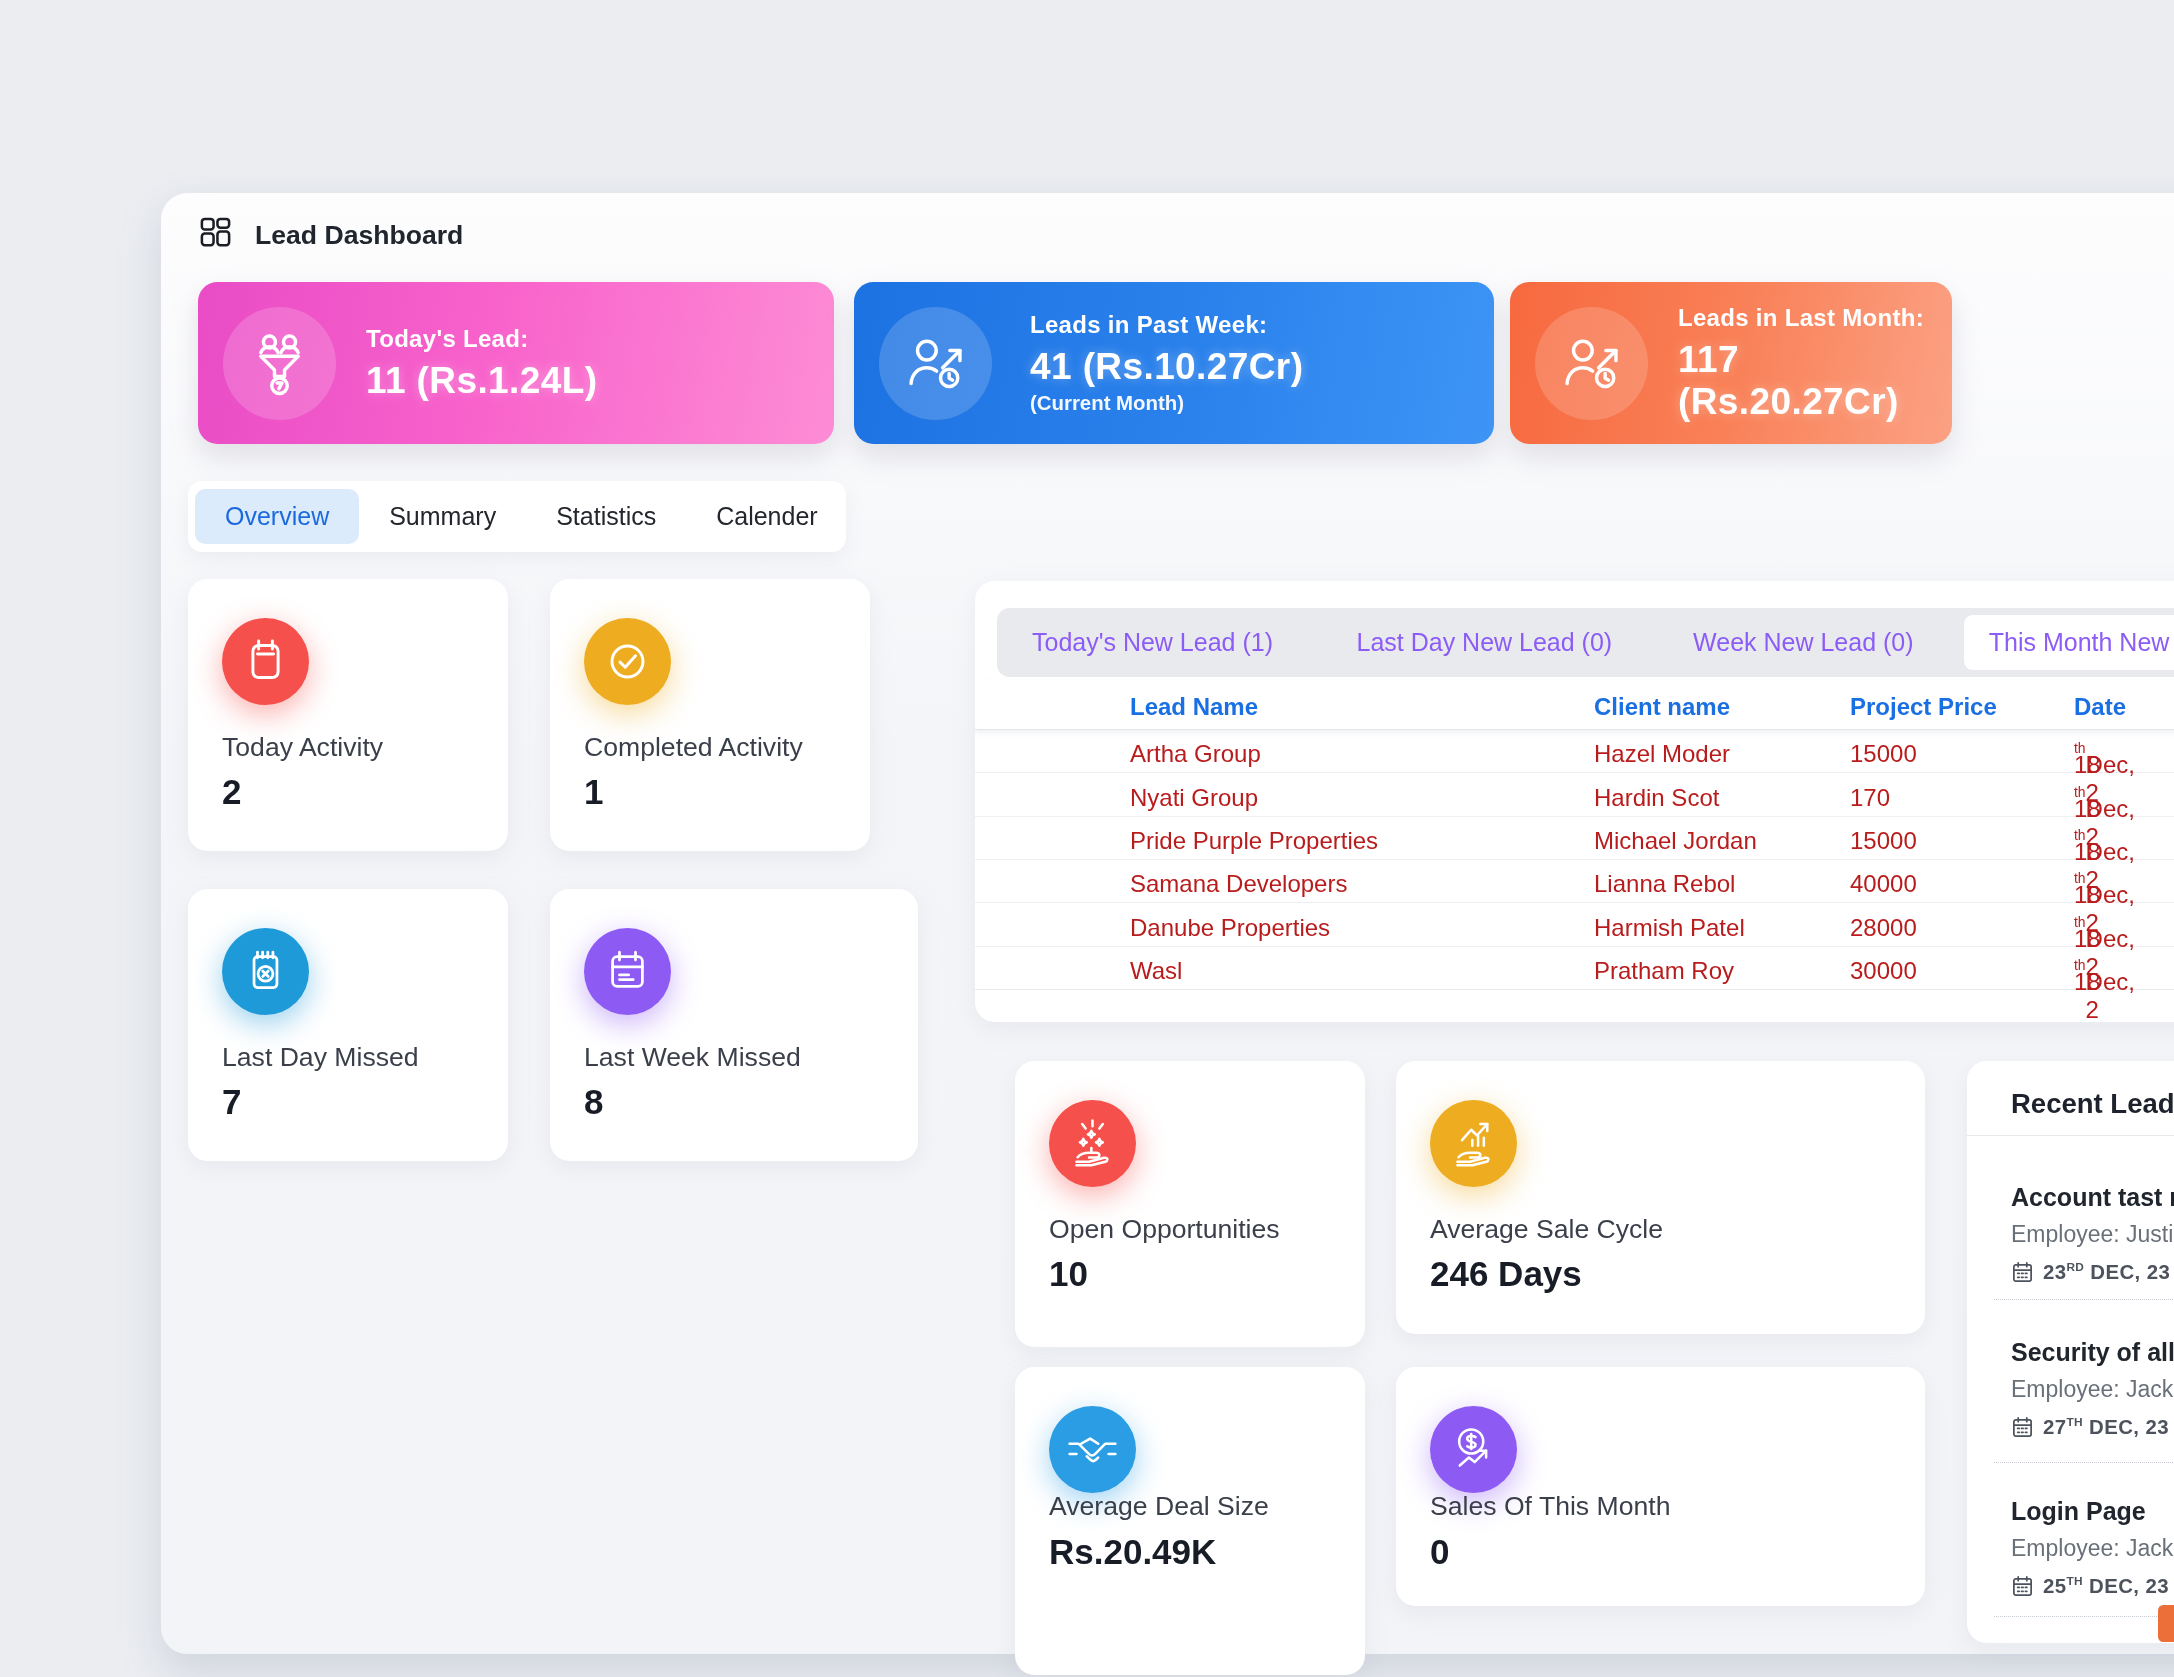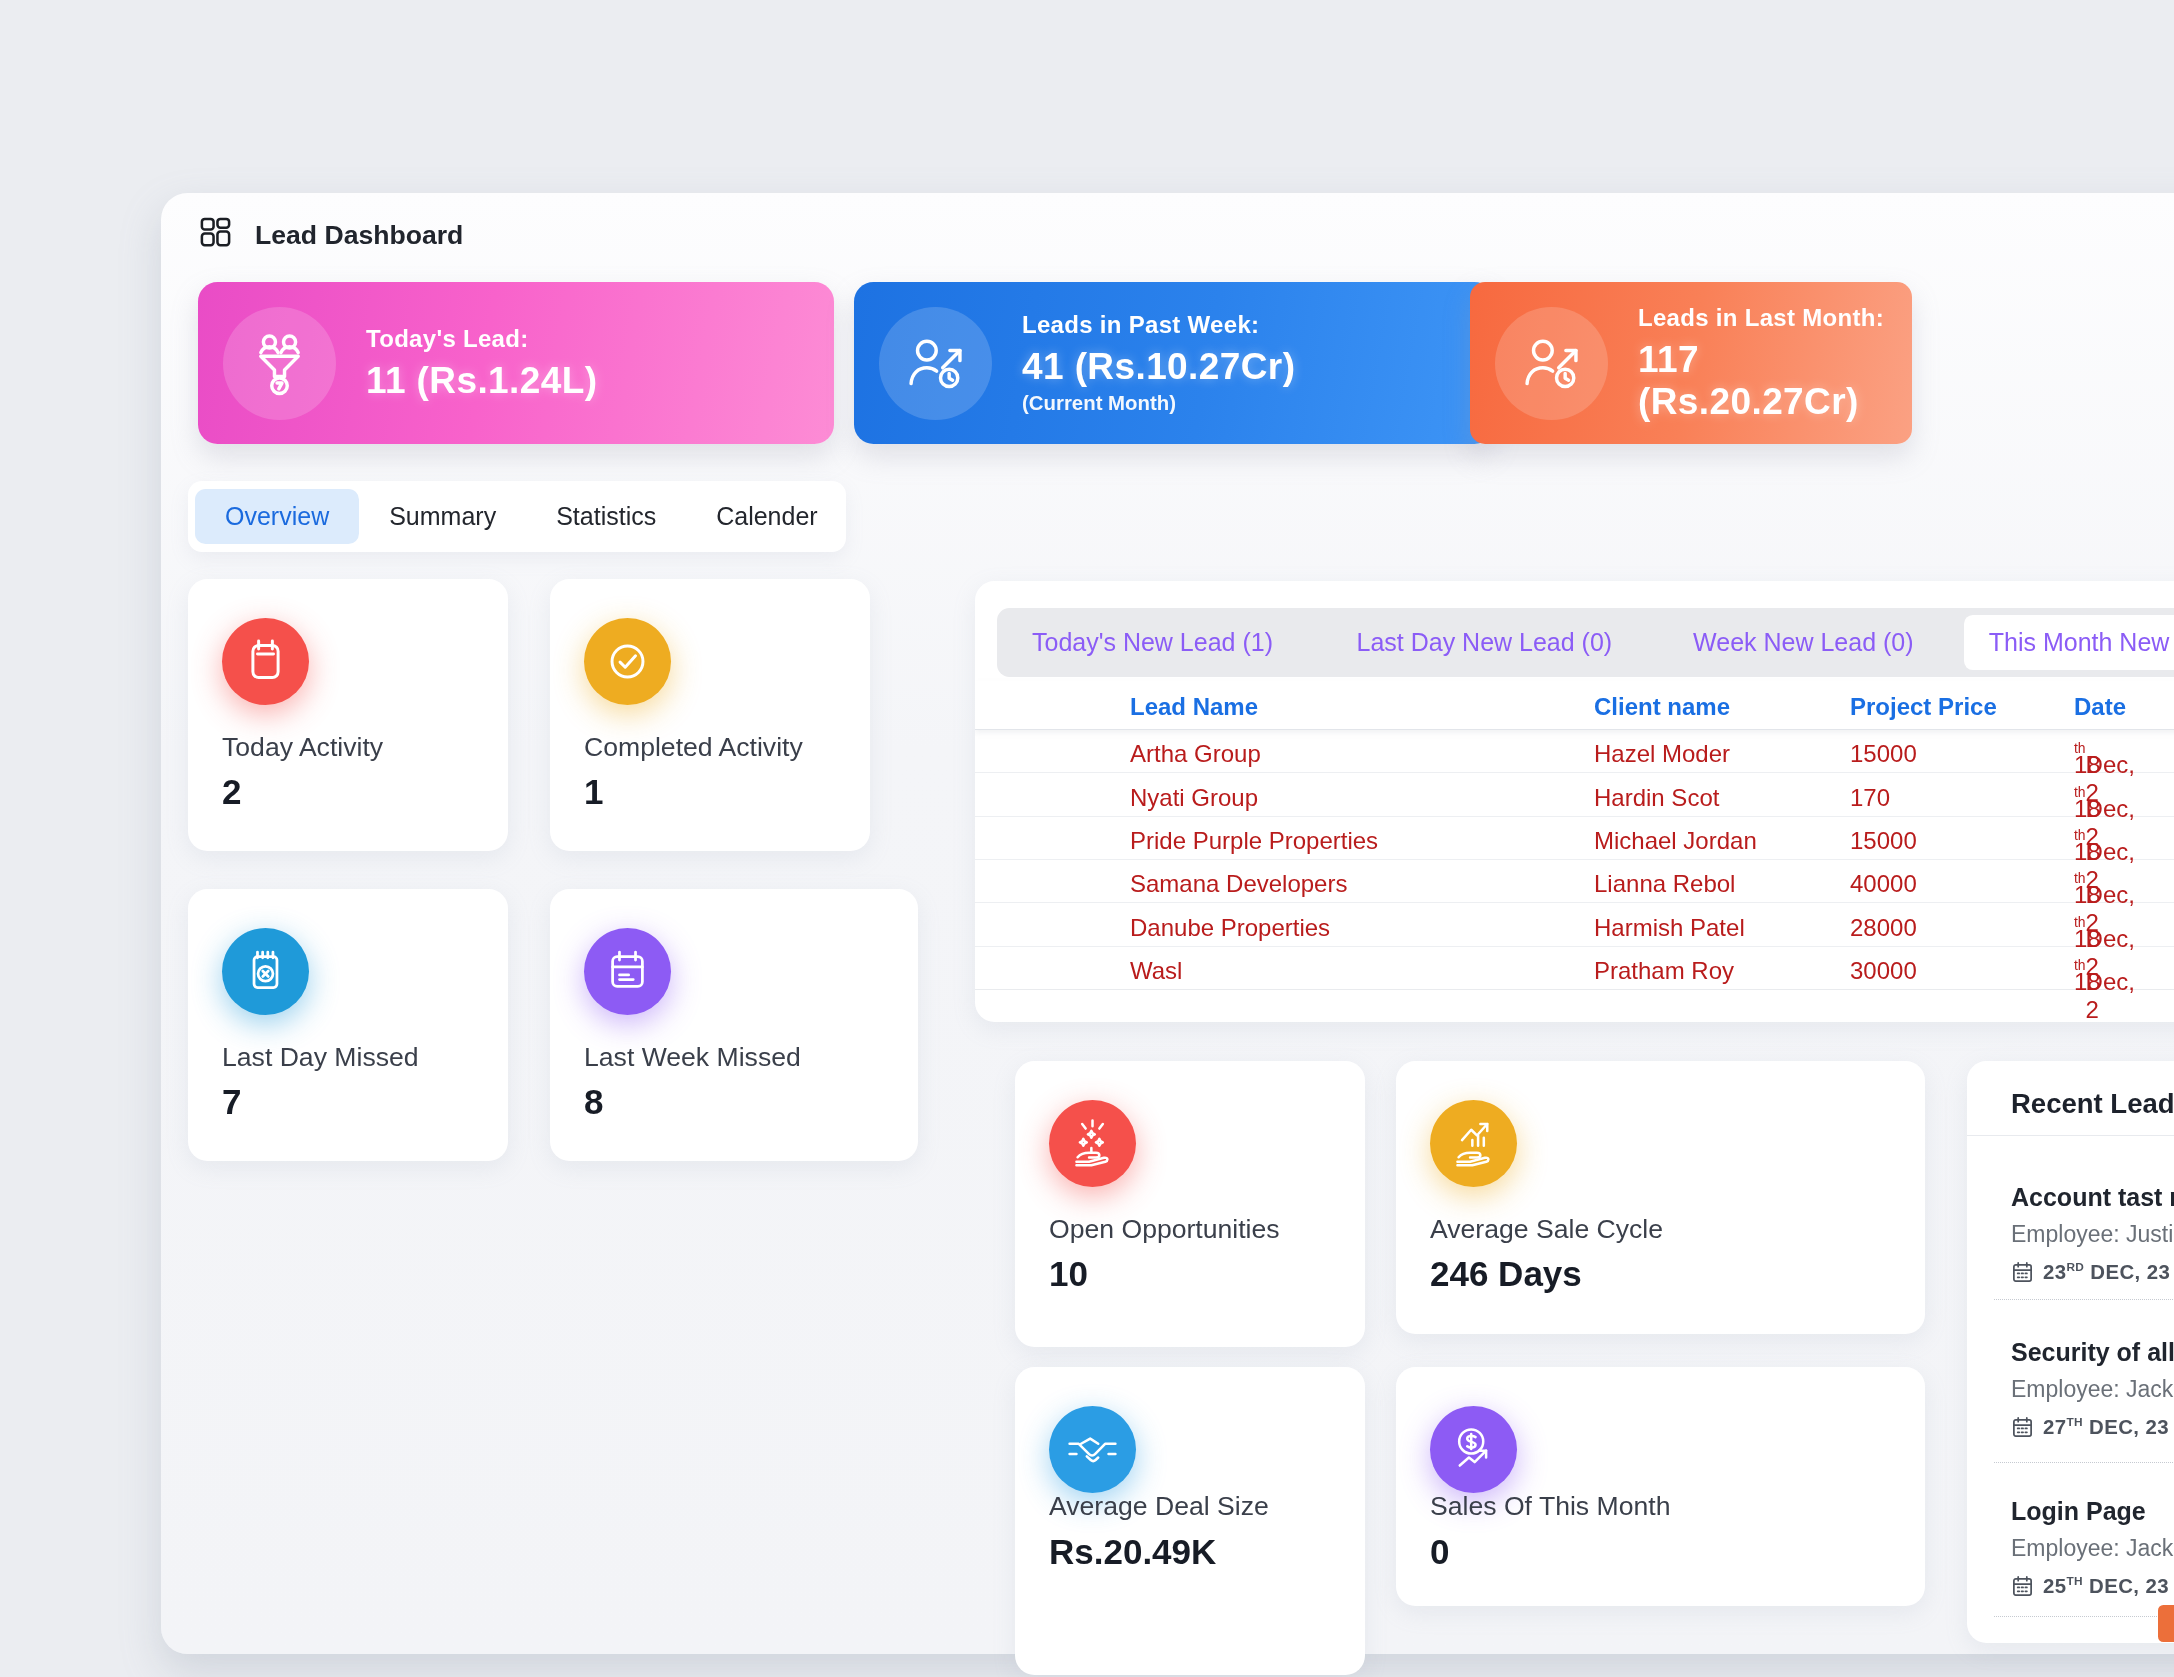--- a/index.html
+++ b/index.html
@@ -8,22 +8,22 @@
   .container{left:161px;top:193px;width:2144px;height:1461px;border-radius:26.6px;
     background:linear-gradient(180deg,#fdfdfe 0%,#f4f5f8 38%,#f3f4f7 100%);
     box-shadow:0 17.7px 40px rgba(140,150,170,.28);}
   
   .hdr-icon{left:198px;top:215px;width:35px;height:35px;color:#1b1e24;}
   .hdr-title{left:255px;top:220px;font-size:26.6px;font-weight:600;color:#21252d;}
   
   .stat{top:282px;height:162px;border-radius:19.5px;display:flex;align-items:center;
     box-shadow:0 12.4px 26.6px rgba(150,150,170,.25);}
   .stat.pink{left:198px;width:636px;background:linear-gradient(100deg,#e94cc6 0%,#f862cb 45%,#fd8cd5 100%);}
-  .stat.blue{left:854px;width:640px;background:linear-gradient(100deg,#1d72e2 0%,#2b82ec 55%,#3e95f6 100%);}
-  .stat.orange{left:1470px;width:442px;background:linear-gradient(100deg,#f7693f 0%,#f98057 50%,#fba183 100%);border-radius:15px;}
+  .stat.blue{left:854px;width:640px;background:linear-gradient(100deg,#1d72e2 0%,#2b82ec 55%,#3e95f6 100%);gap:8px;}
+  .stat.orange{left:1510px;width:442px;background:linear-gradient(100deg,#f7693f 0%,#f98057 50%,#fba183 100%);}
   .stat-cir{flex:0 0 auto;width:113px;height:113px;margin-left:25px;border-radius:50%;
     background:rgba(255,255,255,.17);display:flex;align-items:center;justify-content:center;}
   .stat-cir svg{width:69px;height:69px;}
   .stat-txt{margin-left:30px;color:#fff;}
   .stat-label{font-size:24px;font-weight:700;letter-spacing:0.3px;}
   .stat-value{font-size:37px;font-weight:700;margin-top:7px;letter-spacing:0.4px;
     text-shadow:0 0 10.6px rgba(255,255,255,.35);}
   .stat-note{font-size:20.4px;font-weight:700;margin-top:3.5px;opacity:.95;}
   
   .navbar{left:188px;top:481px;width:658px;height:71px;background:#fff;border-radius:14px;

